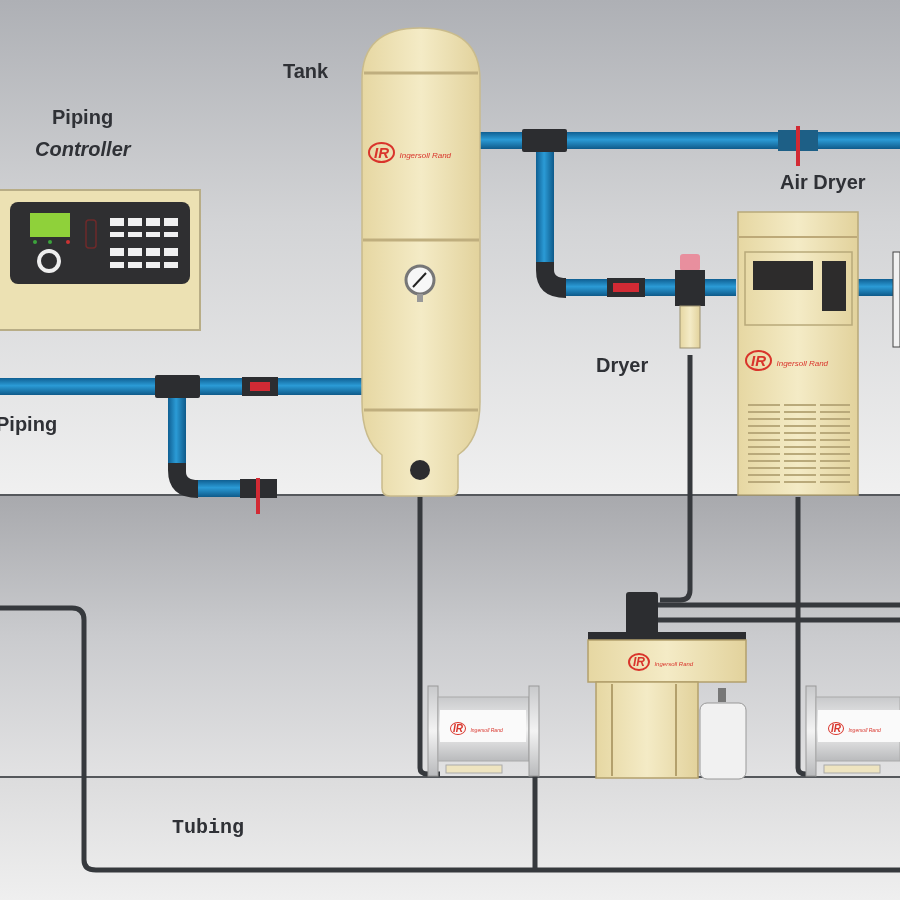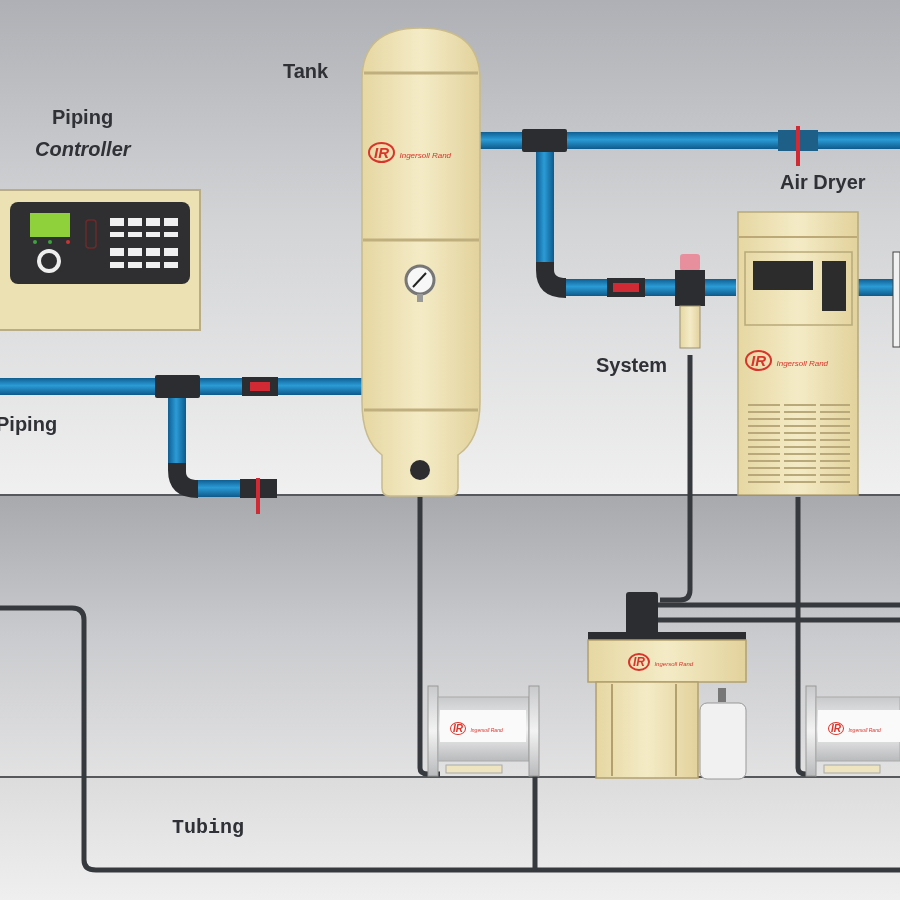--- a/index.html
+++ b/index.html
@@ -184,15 +184,15 @@
 </div>
 <div style="position:absolute;left:828px;top:718px;color:#d9342b;white-space:nowrap;">
   <span style="display:inline-block;font-weight:bold;font-style:italic;font-size:10px;border:1px solid #d9342b;border-radius:50%;padding:0 2px;">IR</span>
   <span style="font-size:5px;font-style:italic;">Ingersoll Rand</span>
 </div>
 
 <div class="label" style="left:283px;top:60px;">Tank</div>
 <div class="label" style="left:52px;top:106px;">Piping</div>
 <div class="label" style="left:35px;top:138px;font-style:italic;">Controller</div>
 <div class="label" style="left:740px;top:171px;margin-left:40px;">Air Dryer</div>
-<div class="label" style="left:596px;top:354px;">System</div>
+<div class="label" style="left:596px;top:354px;">Dryer</div>
 <div class="label" style="left:-4px;top:413px;">Piping</div>
 <div class="label" style="left:172px;top:816px;font-family:Liberation Mono, monospace;">Tubing</div>
 
 </body></html>

